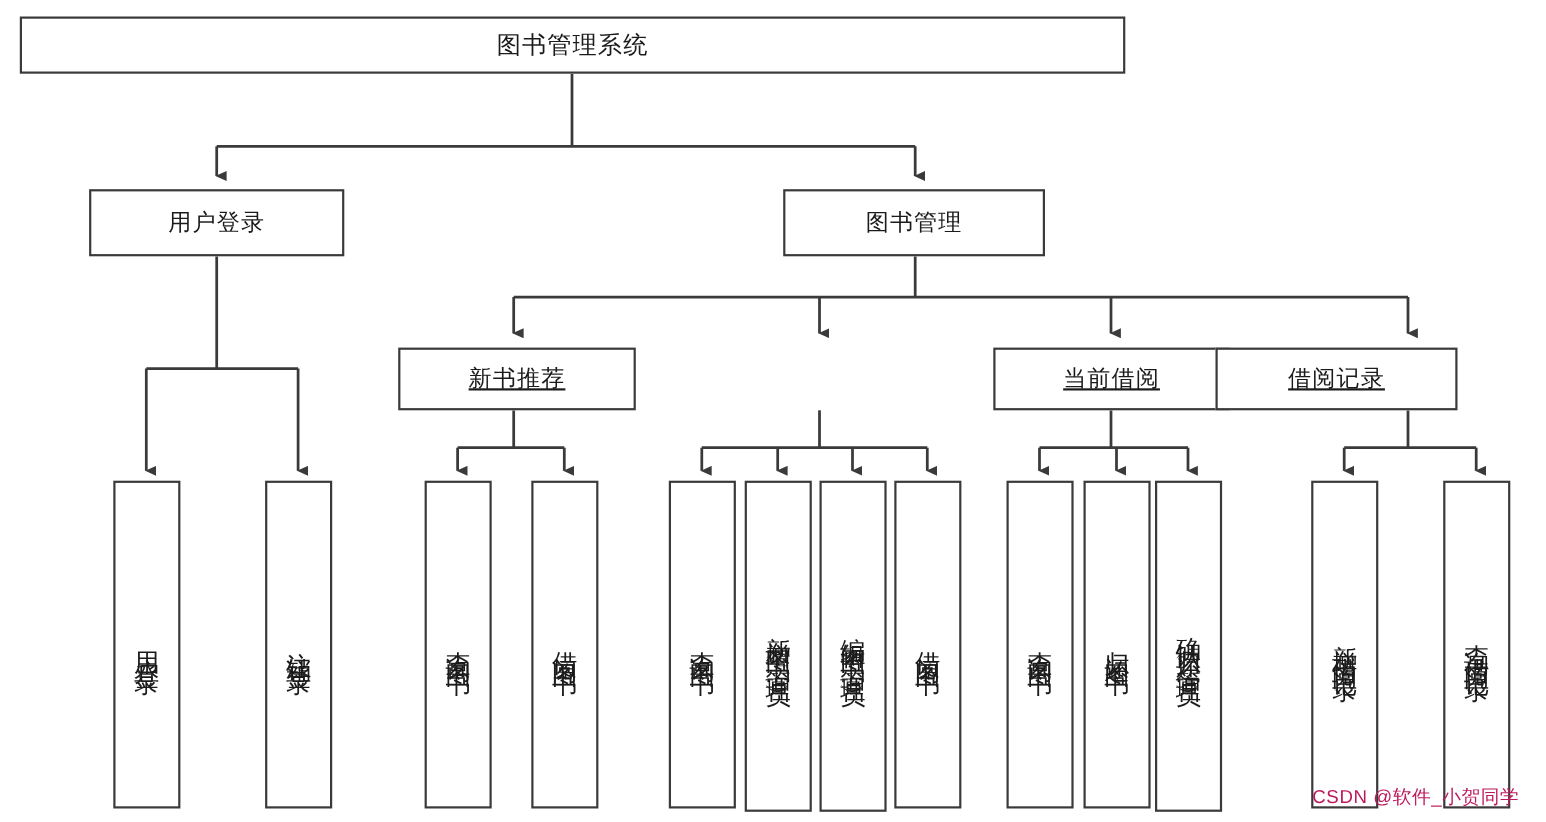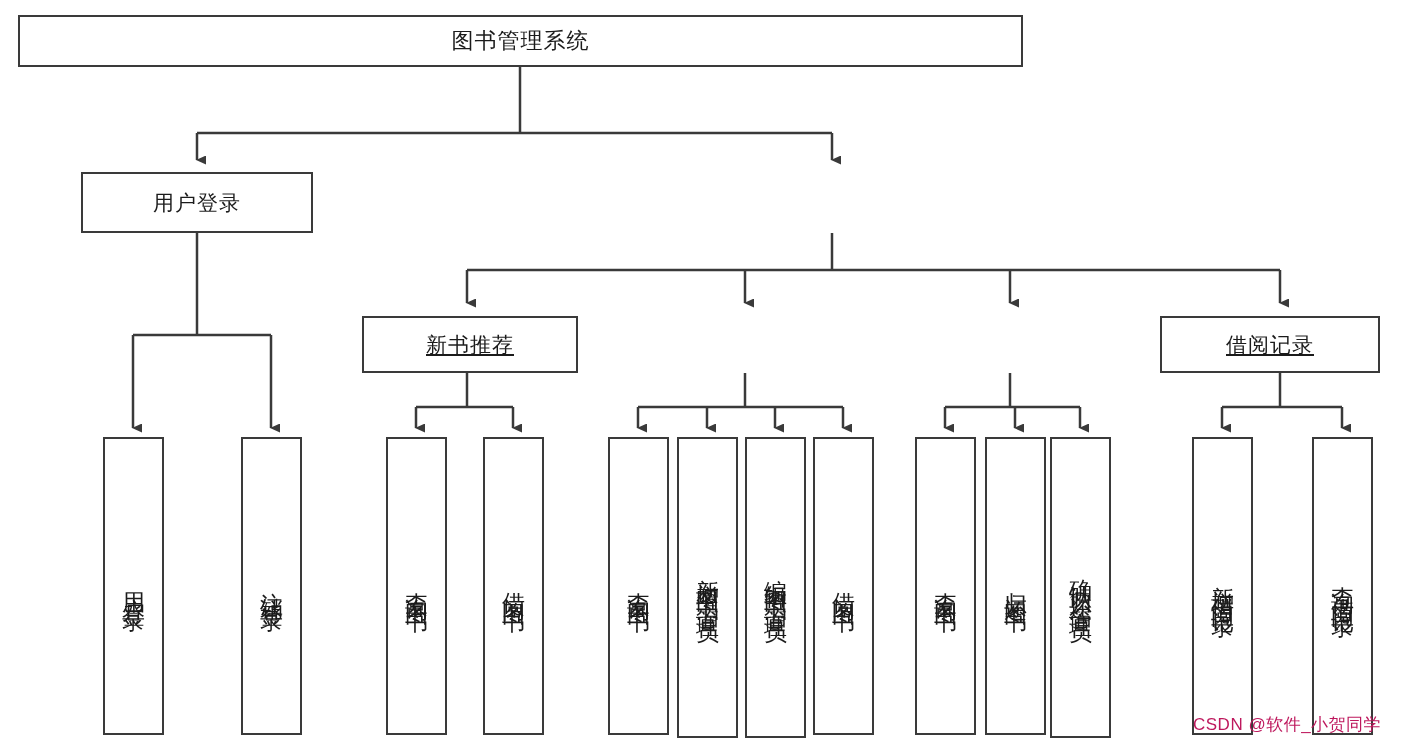--- a/index.html
+++ b/index.html
@@ -113,25 +113,31 @@
     </g>
   </svg>
 
   <div class="node root" style="left:18px;top:15px;width:1005px;height:52px;">
     <span class="lbl">图书管理系统</span>
   </div>
 
   <div class="node lvl1" style="left:81px;top:172px;width:232px;height:61px;">
     <span class="lbl">用户登录</span>
   </div>
+  <div class="node lvl1" style="left:712px;top:172px;width:238px;height:61px;">
+    <span class="lbl">图书管理</span>
+  </div>
 
   <div class="node lvl2" style="left:362px;top:316px;width:216px;height:57px;">
     <span class="lbl">新书推荐</span>
   </div>
-  <div class="node lvl2" style="left:1160px;top:316px;width:220px;height:57px;">
+  <div class="node lvl2" style="left:903px;top:316px;width:215px;height:57px;">
+    <span class="lbl">当前借阅</span>
+  </div>
+  <div class="node lvl2" style="left:1105px;top:316px;width:220px;height:57px;">
     <span class="lbl">借阅记录</span>
   </div>
 
   <div class="node leaf" style="left:103px;top:437px;width:61px;height:298px;">
     <span class="lbl">用户登录</span>
   </div>
   <div class="node leaf" style="left:241px;top:437px;width:61px;height:298px;">
     <span class="lbl">注销登录</span>
   </div>
 

